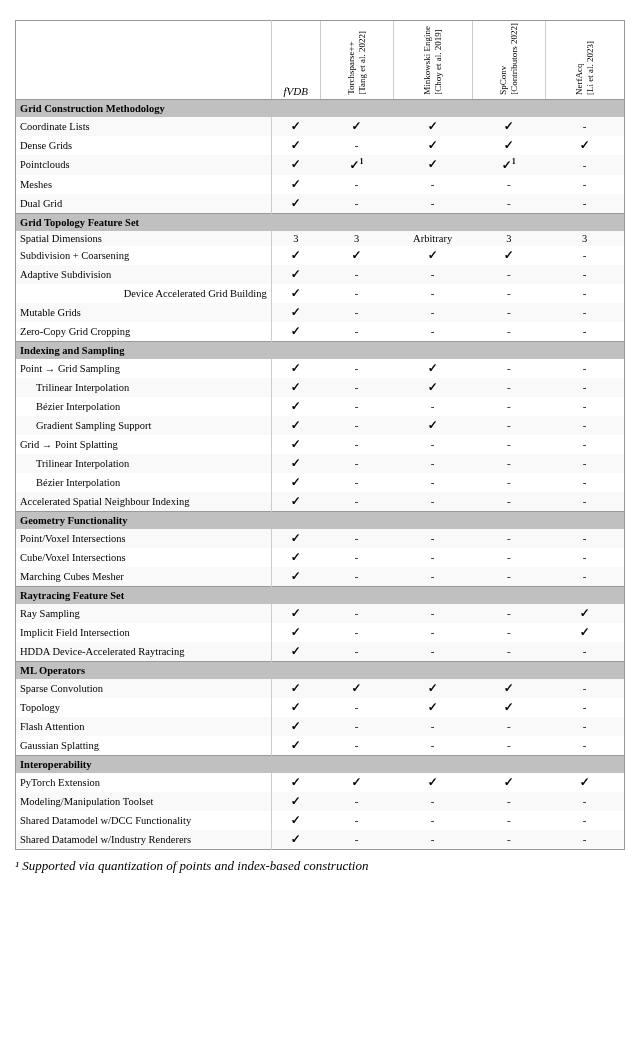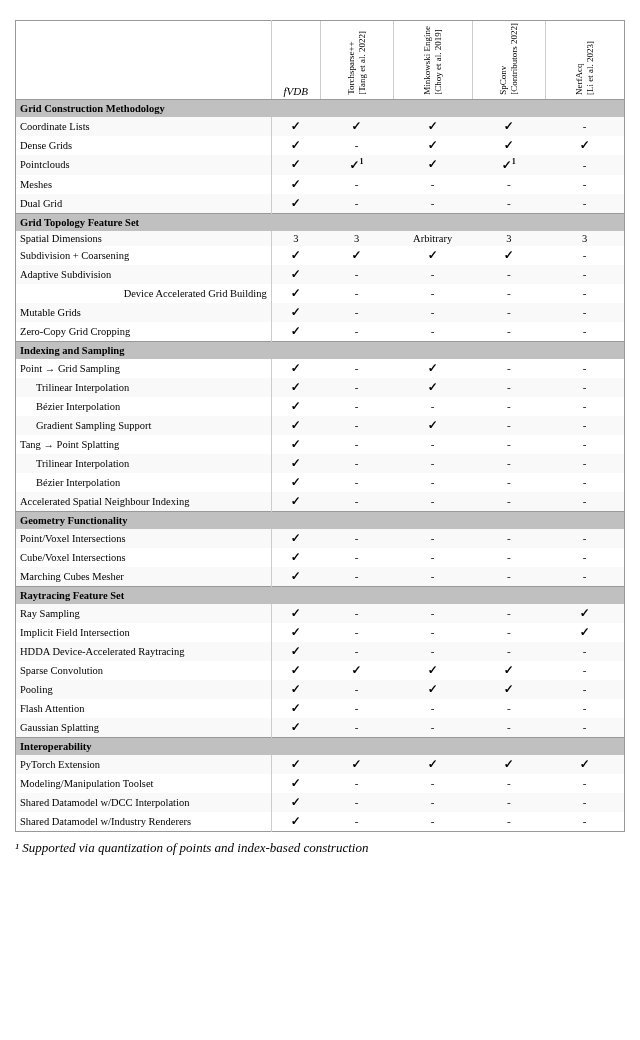--- a/index.html
+++ b/index.html
@@ -248,21 +248,21 @@
         </tr>
         <tr class="data-row">
           <td class="feature-name indented" style="border-right: 1px solid rgb(204, 204, 204);">Gradient Sampling Support</td>
           <td class="checkmark">✓</td>
           <td class="dash">-</td>
           <td class="checkmark">✓</td>
           <td class="dash">-</td>
           <td class="dash">-</td>
         </tr>
         <tr class="data-row">
-          <td class="feature-name" style="border-right: 1px solid rgb(204, 204, 204);">Tang → Point Splatting</td>
+          <td class="feature-name" style="border-right: 1px solid rgb(204, 204, 204);">Grid → Point Splatting</td>
           <td class="checkmark">✓</td>
           <td class="dash">-</td>
           <td class="dash">-</td>
           <td class="dash">-</td>
           <td class="dash">-</td>
         </tr>
         <tr class="data-row">
           <td class="feature-name indented" style="border-right: 1px solid rgb(204, 204, 204);">Trilinear Interpolation</td>
           <td class="checkmark">✓</td>
           <td class="dash">-</td>
@@ -333,30 +333,33 @@
           <td class="checkmark">✓</td>
         </tr>
         <tr class="data-row">
           <td class="feature-name" style="border-right: 1px solid rgb(204, 204, 204);">HDDA Device-Accelerated Raytracing</td>
           <td class="checkmark">✓</td>
           <td class="dash">-</td>
           <td class="dash">-</td>
           <td class="dash">-</td>
           <td class="dash">-</td>
         </tr>
+        <tr class="section-header">
+          <td colspan="6">ML Operators</td>
+        </tr>
         <tr class="data-row">
           <td class="feature-name" style="border-right: 1px solid rgb(204, 204, 204);">Sparse Convolution</td>
           <td class="checkmark">✓</td>
           <td class="checkmark">✓</td>
           <td class="checkmark">✓</td>
           <td class="checkmark">✓</td>
           <td class="dash">-</td>
         </tr>
         <tr class="data-row">
-          <td class="feature-name" style="border-right: 1px solid rgb(204, 204, 204);">Pooling</td>
+          <td class="feature-name" style="border-right: 1px solid rgb(204, 204, 204);">Topology</td>
           <td class="checkmark">✓</td>
           <td class="dash">-</td>
           <td class="checkmark">✓</td>
           <td class="checkmark">✓</td>
           <td class="dash">-</td>
         </tr>
         <tr class="data-row">
           <td class="feature-name" style="border-right: 1px solid rgb(204, 204, 204);">Flash Attention</td>
           <td class="checkmark">✓</td>
           <td class="dash">-</td>
@@ -385,21 +388,21 @@
         </tr>
         <tr class="data-row">
           <td class="feature-name" style="border-right: 1px solid rgb(204, 204, 204);">Modeling/Manipulation Toolset</td>
           <td class="checkmark">✓</td>
           <td class="dash">-</td>
           <td class="dash">-</td>
           <td class="dash">-</td>
           <td class="dash">-</td>
         </tr>
         <tr class="data-row">
-          <td class="feature-name" style="border-right: 1px solid rgb(204, 204, 204);">Shared Datamodel w/DCC Interpolation</td>
+          <td class="feature-name" style="border-right: 1px solid rgb(204, 204, 204);">Shared Datamodel w/DCC Functionality</td>
           <td class="checkmark">✓</td>
           <td class="dash">-</td>
           <td class="dash">-</td>
           <td class="dash">-</td>
           <td class="dash">-</td>
         </tr>
         <tr class="data-row">
           <td class="feature-name" style="border-right: 1px solid rgb(204, 204, 204);">Shared Datamodel w/Industry Renderers</td>
           <td class="checkmark">✓</td>
           <td class="dash">-</td>

